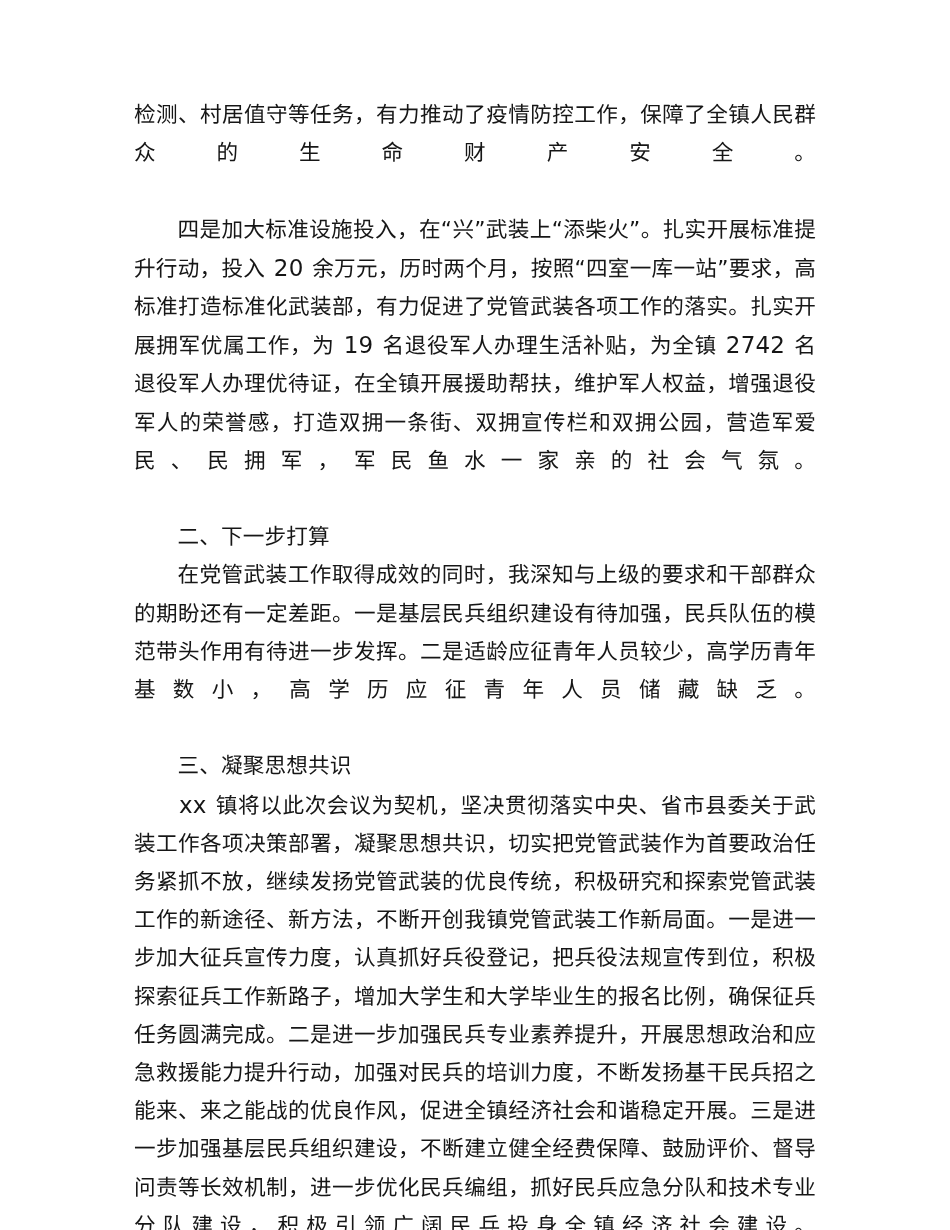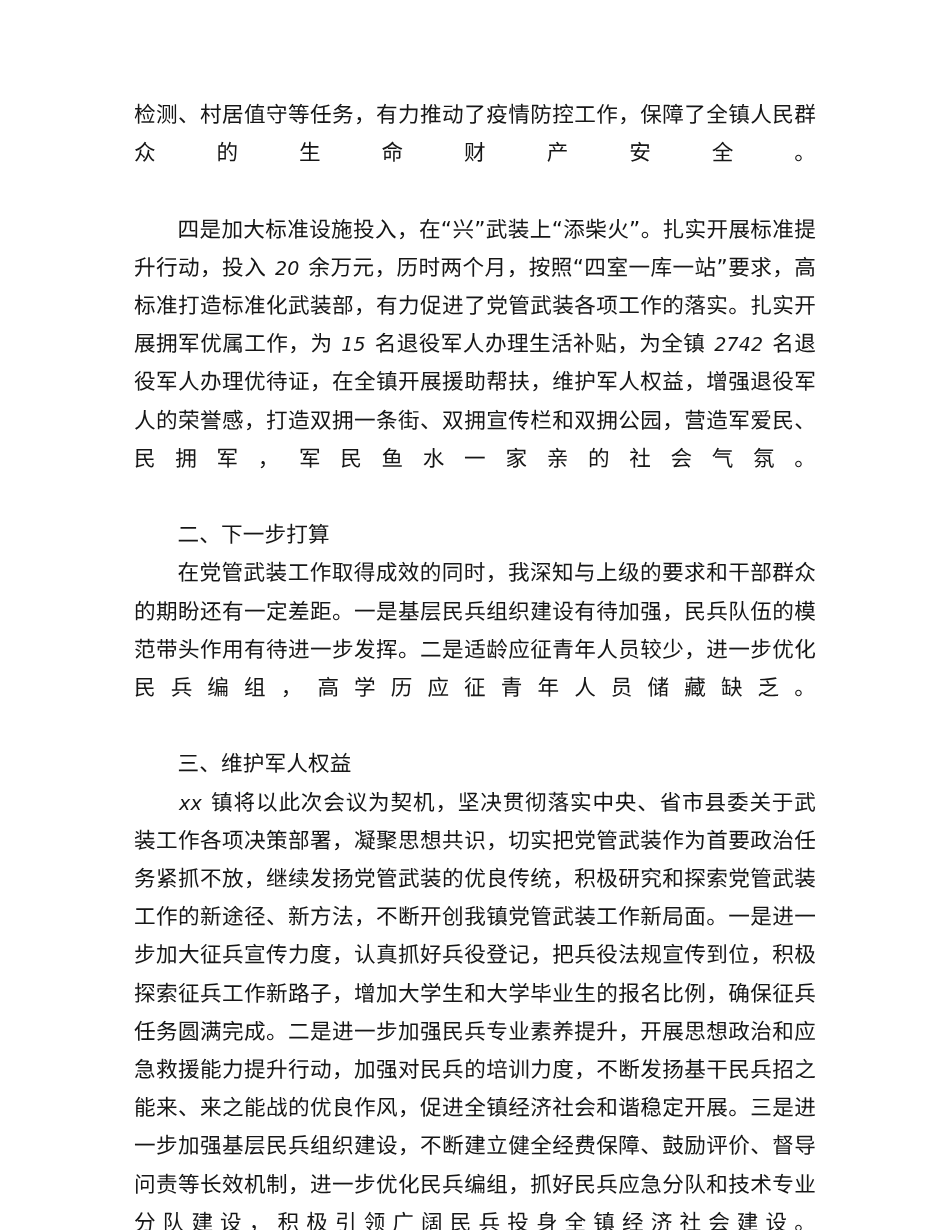--- a/index.html
+++ b/index.html
@@ -57,34 +57,33 @@
   .para::after {
     content: "";
     display: inline-block;
     width: 100%;
   }
   .para.nostretch::after { content: none; }
 
   
   .lat {
     font-family: "DejaVu Sans", "Liberation Sans", sans-serif;
-    font-size: 19px;
+    font-size: 23px;
     letter-spacing: 0.2px;
     padding: 0 1.5px;
-    font-style: italic;
   }
 </style>
 </head>
 <body>
 
 <div id="page">
 
   <div id="doc-body">
 
   <p class="para">检测、村居值守等任务，有力推动了疫情防控工作，保障了全镇人民群众的生命财产安全。</p>
-      <p class="para indent">四是加大标准设施投入，在“兴”武装上“添柴火”。扎实开展标准提升行动，投入 <span class="lat">20</span> 余万元，历时两个月，按照“四室一库一站”要求，高标准打造标准化武装部，有力促进了党管武装各项工作的落实。扎实开展拥军优属工作，为 <span class="lat">15</span> 名退役军人办理生活补贴，为全镇 <span class="lat">2742</span> 名退役军人办理优待证，在全镇开展援助帮扶，维护军人权益，增强退役军人的荣誉感，打造双拥一条街、双拥宣传栏和双拥公园，营造军爱民、民拥军，军民鱼水一家亲的社会气氛。</p>
+      <p class="para indent">四是加大标准设施投入，在“兴”武装上“添柴火”。扎实开展标准提升行动，投入 <span class="lat">20</span> 余万元，历时两个月，按照“四室一库一站”要求，高标准打造标准化武装部，有力促进了党管武装各项工作的落实。扎实开展拥军优属工作，为 <span class="lat">19</span> 名退役军人办理生活补贴，为全镇 <span class="lat">2742</span> 名退役军人办理优待证，在全镇开展援助帮扶，维护军人权益，增强退役军人的荣誉感，打造双拥一条街、双拥宣传栏和双拥公园，营造军爱民、民拥军，军民鱼水一家亲的社会气氛。</p>
       <p class="para indent heading nostretch">二、下一步打算</p>
-      <p class="para indent">在党管武装工作取得成效的同时，我深知与上级的要求和干部群众的期盼还有一定差距。一是基层民兵组织建设有待加强，民兵队伍的模范带头作用有待进一步发挥。二是适龄应征青年人员较少，进一步优化民兵编组，高学历应征青年人员储藏缺乏。</p>
-      <p class="para indent heading nostretch">三、维护军人权益</p>
+      <p class="para indent">在党管武装工作取得成效的同时，我深知与上级的要求和干部群众的期盼还有一定差距。一是基层民兵组织建设有待加强，民兵队伍的模范带头作用有待进一步发挥。二是适龄应征青年人员较少，高学历青年基数小，高学历应征青年人员储藏缺乏。</p>
+      <p class="para indent heading nostretch">三、凝聚思想共识</p>
       <p class="para indent"><span class="lat">xx</span> 镇将以此次会议为契机，坚决贯彻落实中央、省市县委关于武装工作各项决策部署，凝聚思想共识，切实把党管武装作为首要政治任务紧抓不放，继续发扬党管武装的优良传统，积极研究和探索党管武装工作的新途径、新方法，不断开创我镇党管武装工作新局面。一是进一步加大征兵宣传力度，认真抓好兵役登记，把兵役法规宣传到位，积极探索征兵工作新路子，增加大学生和大学毕业生的报名比例，确保征兵任务圆满完成。二是进一步加强民兵专业素养提升，开展思想政治和应急救援能力提升行动，加强对民兵的培训力度，不断发扬基干民兵招之能来、来之能战的优良作风，促进全镇经济社会和谐稳定开展。三是进一步加强基层民兵组织建设，不断建立健全经费保障、鼓励评价、督导问责等长效机制，进一步优化民兵编组，抓好民兵应急分队和技术专业分队建设，积极引领广阔民兵投身全镇经济社会建设。</p>
     </div>
 
 </div>
 
 </body></html>

